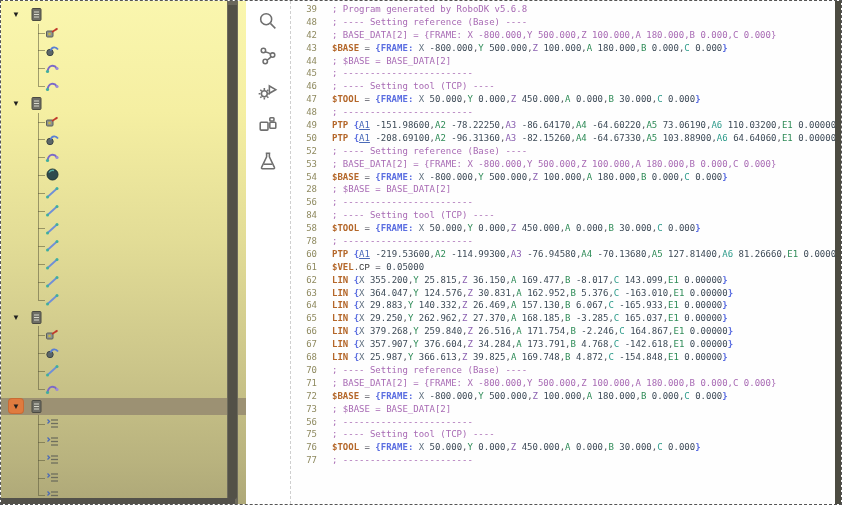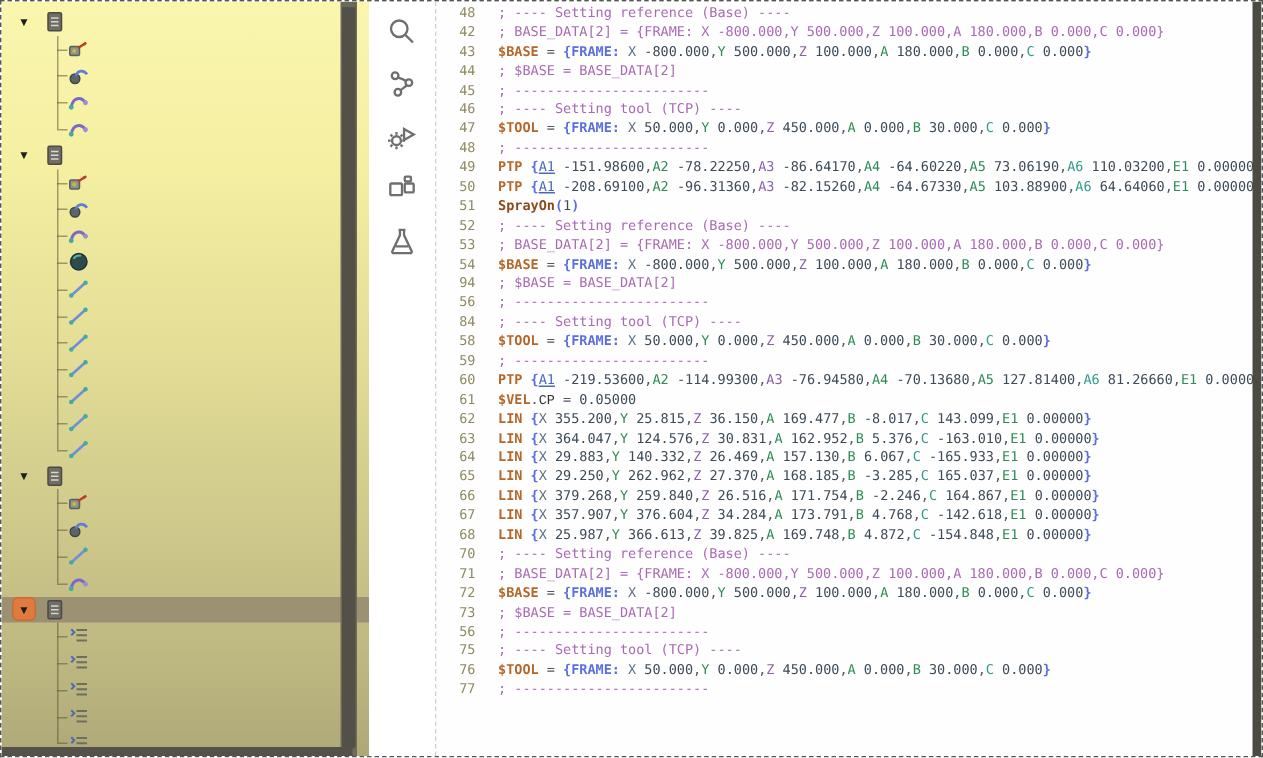--- a/index.html
+++ b/index.html
@@ -360,39 +360,39 @@
       </div>
       <div class="tb-btn">
         <svg width="22" height="22" viewBox="0 0 24 24">
           <path d="M9.5,3.5 h5 M10.5,3.5 v4 L5,19 a1,1 0 0 0 1,1.5 h12 a1,1 0 0 0 1,-1.5 L13.5,7.5 v-4"></path>
           <line x1="7.5" y1="15.5" x2="16.5" y2="15.5"></line>
         </svg>
       </div>
     </div>
 
   <div class="editor" id="editor">
+      <div class="code-line"><span class="lnum">39</span><span class="code-text"><span class="tok-comment">; Program generated by RoboDK v5.6.8</span></span></div>
       <div class="code-line"><span class="lnum">48</span><span class="code-text"><span class="tok-comment">; ---- Setting reference (Base) ----</span></span></div>
       <div class="code-line"><span class="lnum">42</span><span class="code-text"><span class="tok-comment">; BASE_DATA[2] = {FRAME: X -800.000,Y 500.000,Z 100.000,A 180.000,B 0.000,C 0.000}</span></span></div>
       <div class="code-line"><span class="lnum">43</span><span class="code-text"><span class="tok-kw">$BASE</span> <span class="tok-p">=</span> <span class="tok-brace">{</span><span class="tok-brace">FRAME</span><span class="tok-brace">:</span> <span class="ax-slate">X</span> <span class="tok-num">-800.000</span><span class="tok-p">,</span><span class="ax-green">Y</span> <span class="tok-num">500.000</span><span class="tok-p">,</span><span class="ax-purple">Z</span> <span class="tok-num">100.000</span><span class="tok-p">,</span><span class="ax-green">A</span> <span class="tok-num">180.000</span><span class="tok-p">,</span><span class="ax-green">B</span> <span class="tok-num">0.000</span><span class="tok-p">,</span><span class="ax-teal">C</span> <span class="tok-num">0.000</span><span class="tok-brace">}</span></span></div>
       <div class="code-line"><span class="lnum">44</span><span class="code-text"><span class="tok-comment">; $BASE = BASE_DATA[2]</span></span></div>
       <div class="code-line"><span class="lnum">45</span><span class="code-text"><span class="tok-comment">; ------------------------</span></span></div>
       <div class="code-line"><span class="lnum">46</span><span class="code-text"><span class="tok-comment">; ---- Setting tool (TCP) ----</span></span></div>
       <div class="code-line"><span class="lnum">47</span><span class="code-text"><span class="tok-kw">$TOOL</span> <span class="tok-p">=</span> <span class="tok-brace">{</span><span class="tok-brace">FRAME</span><span class="tok-brace">:</span> <span class="ax-slate">X</span> <span class="tok-num">50.000</span><span class="tok-p">,</span><span class="ax-green">Y</span> <span class="tok-num">0.000</span><span class="tok-p">,</span><span class="ax-purple">Z</span> <span class="tok-num">450.000</span><span class="tok-p">,</span><span class="ax-green">A</span> <span class="tok-num">0.000</span><span class="tok-p">,</span><span class="ax-green">B</span> <span class="tok-num">30.000</span><span class="tok-p">,</span><span class="ax-teal">C</span> <span class="tok-num">0.000</span><span class="tok-brace">}</span></span></div>
       <div class="code-line"><span class="lnum">48</span><span class="code-text"><span class="tok-comment">; ------------------------</span></span></div>
       <div class="code-line"><span class="lnum">49</span><span class="code-text"><span class="tok-kw">PTP</span> <span class="tok-brace">{</span><span class="ax-blue">A1</span> <span class="tok-num">-151.98600</span><span class="tok-p">,</span><span class="ax-green">A2</span> <span class="tok-num">-78.22250</span><span class="tok-p">,</span><span class="ax-purple">A3</span> <span class="tok-num">-86.64170</span><span class="tok-p">,</span><span class="ax-green">A4</span> <span class="tok-num">-64.60220</span><span class="tok-p">,</span><span class="ax-green">A5</span> <span class="tok-num">73.06190</span><span class="tok-p">,</span><span class="ax-teal">A6</span> <span class="tok-num">110.03200</span><span class="tok-p">,</span><span class="ax-green">E1</span> <span class="tok-num">0.00000</span><span class="tok-brace">}</span></span></div>
       <div class="code-line"><span class="lnum">50</span><span class="code-text"><span class="tok-kw">PTP</span> <span class="tok-brace">{</span><span class="ax-blue">A1</span> <span class="tok-num">-208.69100</span><span class="tok-p">,</span><span class="ax-green">A2</span> <span class="tok-num">-96.31360</span><span class="tok-p">,</span><span class="ax-purple">A3</span> <span class="tok-num">-82.15260</span><span class="tok-p">,</span><span class="ax-green">A4</span> <span class="tok-num">-64.67330</span><span class="tok-p">,</span><span class="ax-green">A5</span> <span class="tok-num">103.88900</span><span class="tok-p">,</span><span class="ax-teal">A6</span> <span class="tok-num">64.64060</span><span class="tok-p">,</span><span class="ax-green">E1</span> <span class="tok-num">0.00000</span><span class="tok-brace">}</span></span></div>
-      <div class="code-line"><span class="lnum">51</span><span class="code-text"><span class="tok-fn">SprayOn</span><span class="tok-brace">(</span><span class="tok-num">1</span><span class="tok-brace">)</span></span></div>
       <div class="code-line"><span class="lnum">52</span><span class="code-text"><span class="tok-comment">; ---- Setting reference (Base) ----</span></span></div>
       <div class="code-line"><span class="lnum">53</span><span class="code-text"><span class="tok-comment">; BASE_DATA[2] = {FRAME: X -800.000,Y 500.000,Z 100.000,A 180.000,B 0.000,C 0.000}</span></span></div>
       <div class="code-line"><span class="lnum">54</span><span class="code-text"><span class="tok-kw">$BASE</span> <span class="tok-p">=</span> <span class="tok-brace">{</span><span class="tok-brace">FRAME</span><span class="tok-brace">:</span> <span class="ax-slate">X</span> <span class="tok-num">-800.000</span><span class="tok-p">,</span><span class="ax-green">Y</span> <span class="tok-num">500.000</span><span class="tok-p">,</span><span class="ax-purple">Z</span> <span class="tok-num">100.000</span><span class="tok-p">,</span><span class="ax-green">A</span> <span class="tok-num">180.000</span><span class="tok-p">,</span><span class="ax-green">B</span> <span class="tok-num">0.000</span><span class="tok-p">,</span><span class="ax-teal">C</span> <span class="tok-num">0.000</span><span class="tok-brace">}</span></span></div>
-      <div class="code-line"><span class="lnum">94</span><span class="code-text"><span class="tok-comment">; $BASE = BASE_DATA[2]</span></span></div>
+      <div class="code-line"><span class="lnum">28</span><span class="code-text"><span class="tok-comment">; $BASE = BASE_DATA[2]</span></span></div>
       <div class="code-line"><span class="lnum">56</span><span class="code-text"><span class="tok-comment">; ------------------------</span></span></div>
       <div class="code-line"><span class="lnum">84</span><span class="code-text"><span class="tok-comment">; ---- Setting tool (TCP) ----</span></span></div>
       <div class="code-line"><span class="lnum">58</span><span class="code-text"><span class="tok-kw">$TOOL</span> <span class="tok-p">=</span> <span class="tok-brace">{</span><span class="tok-brace">FRAME</span><span class="tok-brace">:</span> <span class="ax-slate">X</span> <span class="tok-num">50.000</span><span class="tok-p">,</span><span class="ax-green">Y</span> <span class="tok-num">0.000</span><span class="tok-p">,</span><span class="ax-purple">Z</span> <span class="tok-num">450.000</span><span class="tok-p">,</span><span class="ax-green">A</span> <span class="tok-num">0.000</span><span class="tok-p">,</span><span class="ax-green">B</span> <span class="tok-num">30.000</span><span class="tok-p">,</span><span class="ax-teal">C</span> <span class="tok-num">0.000</span><span class="tok-brace">}</span></span></div>
-      <div class="code-line"><span class="lnum">59</span><span class="code-text"><span class="tok-comment">; ------------------------</span></span></div>
+      <div class="code-line"><span class="lnum">78</span><span class="code-text"><span class="tok-comment">; ------------------------</span></span></div>
       <div class="code-line"><span class="lnum">60</span><span class="code-text"><span class="tok-kw">PTP</span> <span class="tok-brace">{</span><span class="ax-blue">A1</span> <span class="tok-num">-219.53600</span><span class="tok-p">,</span><span class="ax-green">A2</span> <span class="tok-num">-114.99300</span><span class="tok-p">,</span><span class="ax-purple">A3</span> <span class="tok-num">-76.94580</span><span class="tok-p">,</span><span class="ax-green">A4</span> <span class="tok-num">-70.13680</span><span class="tok-p">,</span><span class="ax-green">A5</span> <span class="tok-num">127.81400</span><span class="tok-p">,</span><span class="ax-teal">A6</span> <span class="tok-num">81.26660</span><span class="tok-p">,</span><span class="ax-green">E1</span> <span class="tok-num">0.00000</span></span></div>
       <div class="code-line"><span class="lnum">61</span><span class="code-text"><span class="tok-kw">$VEL</span><span class="tok-p">.</span><span class="ax-dark">CP</span> <span class="tok-p">=</span> <span class="tok-num">0.05000</span></span></div>
       <div class="code-line"><span class="lnum">62</span><span class="code-text"><span class="tok-kw">LIN</span> <span class="tok-brace">{</span><span class="ax-slate">X</span> <span class="tok-num">355.200</span><span class="tok-p">,</span><span class="ax-green">Y</span> <span class="tok-num">25.815</span><span class="tok-p">,</span><span class="ax-purple">Z</span> <span class="tok-num">36.150</span><span class="tok-p">,</span><span class="ax-green">A</span> <span class="tok-num">169.477</span><span class="tok-p">,</span><span class="ax-green">B</span> <span class="tok-num">-8.017</span><span class="tok-p">,</span><span class="ax-teal">C</span> <span class="tok-num">143.099</span><span class="tok-p">,</span><span class="ax-green">E1</span> <span class="tok-num">0.00000</span><span class="tok-brace">}</span></span></div>
       <div class="code-line"><span class="lnum">63</span><span class="code-text"><span class="tok-kw">LIN</span> <span class="tok-brace">{</span><span class="ax-slate">X</span> <span class="tok-num">364.047</span><span class="tok-p">,</span><span class="ax-green">Y</span> <span class="tok-num">124.576</span><span class="tok-p">,</span><span class="ax-purple">Z</span> <span class="tok-num">30.831</span><span class="tok-p">,</span><span class="ax-green">A</span> <span class="tok-num">162.952</span><span class="tok-p">,</span><span class="ax-green">B</span> <span class="tok-num">5.376</span><span class="tok-p">,</span><span class="ax-teal">C</span> <span class="tok-num">-163.010</span><span class="tok-p">,</span><span class="ax-green">E1</span> <span class="tok-num">0.00000</span><span class="tok-brace">}</span></span></div>
       <div class="code-line"><span class="lnum">64</span><span class="code-text"><span class="tok-kw">LIN</span> <span class="tok-brace">{</span><span class="ax-slate">X</span> <span class="tok-num">29.883</span><span class="tok-p">,</span><span class="ax-green">Y</span> <span class="tok-num">140.332</span><span class="tok-p">,</span><span class="ax-purple">Z</span> <span class="tok-num">26.469</span><span class="tok-p">,</span><span class="ax-green">A</span> <span class="tok-num">157.130</span><span class="tok-p">,</span><span class="ax-green">B</span> <span class="tok-num">6.067</span><span class="tok-p">,</span><span class="ax-teal">C</span> <span class="tok-num">-165.933</span><span class="tok-p">,</span><span class="ax-green">E1</span> <span class="tok-num">0.00000</span><span class="tok-brace">}</span></span></div>
       <div class="code-line"><span class="lnum">65</span><span class="code-text"><span class="tok-kw">LIN</span> <span class="tok-brace">{</span><span class="ax-slate">X</span> <span class="tok-num">29.250</span><span class="tok-p">,</span><span class="ax-green">Y</span> <span class="tok-num">262.962</span><span class="tok-p">,</span><span class="ax-purple">Z</span> <span class="tok-num">27.370</span><span class="tok-p">,</span><span class="ax-green">A</span> <span class="tok-num">168.185</span><span class="tok-p">,</span><span class="ax-green">B</span> <span class="tok-num">-3.285</span><span class="tok-p">,</span><span class="ax-teal">C</span> <span class="tok-num">165.037</span><span class="tok-p">,</span><span class="ax-green">E1</span> <span class="tok-num">0.00000</span><span class="tok-brace">}</span></span></div>
       <div class="code-line"><span class="lnum">66</span><span class="code-text"><span class="tok-kw">LIN</span> <span class="tok-brace">{</span><span class="ax-slate">X</span> <span class="tok-num">379.268</span><span class="tok-p">,</span><span class="ax-green">Y</span> <span class="tok-num">259.840</span><span class="tok-p">,</span><span class="ax-purple">Z</span> <span class="tok-num">26.516</span><span class="tok-p">,</span><span class="ax-green">A</span> <span class="tok-num">171.754</span><span class="tok-p">,</span><span class="ax-green">B</span> <span class="tok-num">-2.246</span><span class="tok-p">,</span><span class="ax-teal">C</span> <span class="tok-num">164.867</span><span class="tok-p">,</span><span class="ax-green">E1</span> <span class="tok-num">0.00000</span><span class="tok-brace">}</span></span></div>
       <div class="code-line"><span class="lnum">67</span><span class="code-text"><span class="tok-kw">LIN</span> <span class="tok-brace">{</span><span class="ax-slate">X</span> <span class="tok-num">357.907</span><span class="tok-p">,</span><span class="ax-green">Y</span> <span class="tok-num">376.604</span><span class="tok-p">,</span><span class="ax-purple">Z</span> <span class="tok-num">34.284</span><span class="tok-p">,</span><span class="ax-green">A</span> <span class="tok-num">173.791</span><span class="tok-p">,</span><span class="ax-green">B</span> <span class="tok-num">4.768</span><span class="tok-p">,</span><span class="ax-teal">C</span> <span class="tok-num">-142.618</span><span class="tok-p">,</span><span class="ax-green">E1</span> <span class="tok-num">0.00000</span><span class="tok-brace">}</span></span></div>
       <div class="code-line"><span class="lnum">68</span><span class="code-text"><span class="tok-kw">LIN</span> <span class="tok-brace">{</span><span class="ax-slate">X</span> <span class="tok-num">25.987</span><span class="tok-p">,</span><span class="ax-green">Y</span> <span class="tok-num">366.613</span><span class="tok-p">,</span><span class="ax-purple">Z</span> <span class="tok-num">39.825</span><span class="tok-p">,</span><span class="ax-green">A</span> <span class="tok-num">169.748</span><span class="tok-p">,</span><span class="ax-green">B</span> <span class="tok-num">4.872</span><span class="tok-p">,</span><span class="ax-teal">C</span> <span class="tok-num">-154.848</span><span class="tok-p">,</span><span class="ax-green">E1</span> <span class="tok-num">0.00000</span><span class="tok-brace">}</span></span></div>
       <div class="code-line"><span class="lnum">70</span><span class="code-text"><span class="tok-comment">; ---- Setting reference (Base) ----</span></span></div>

